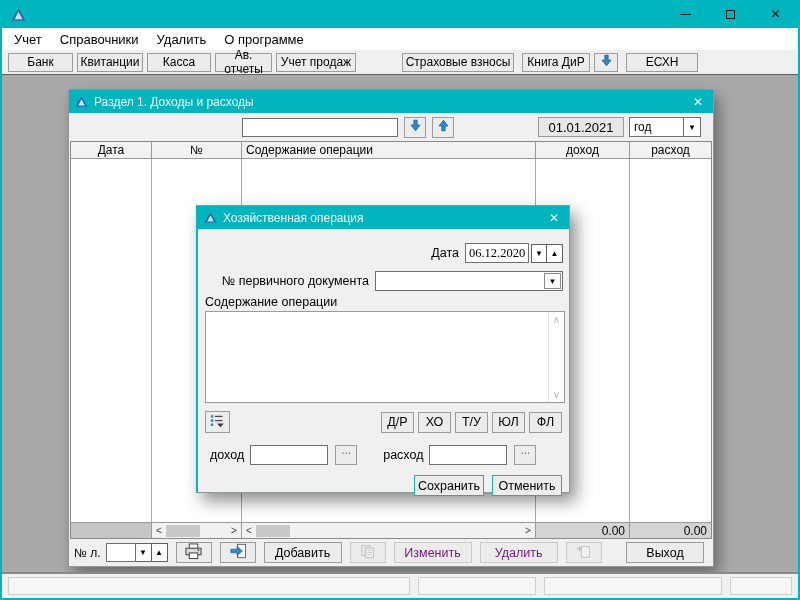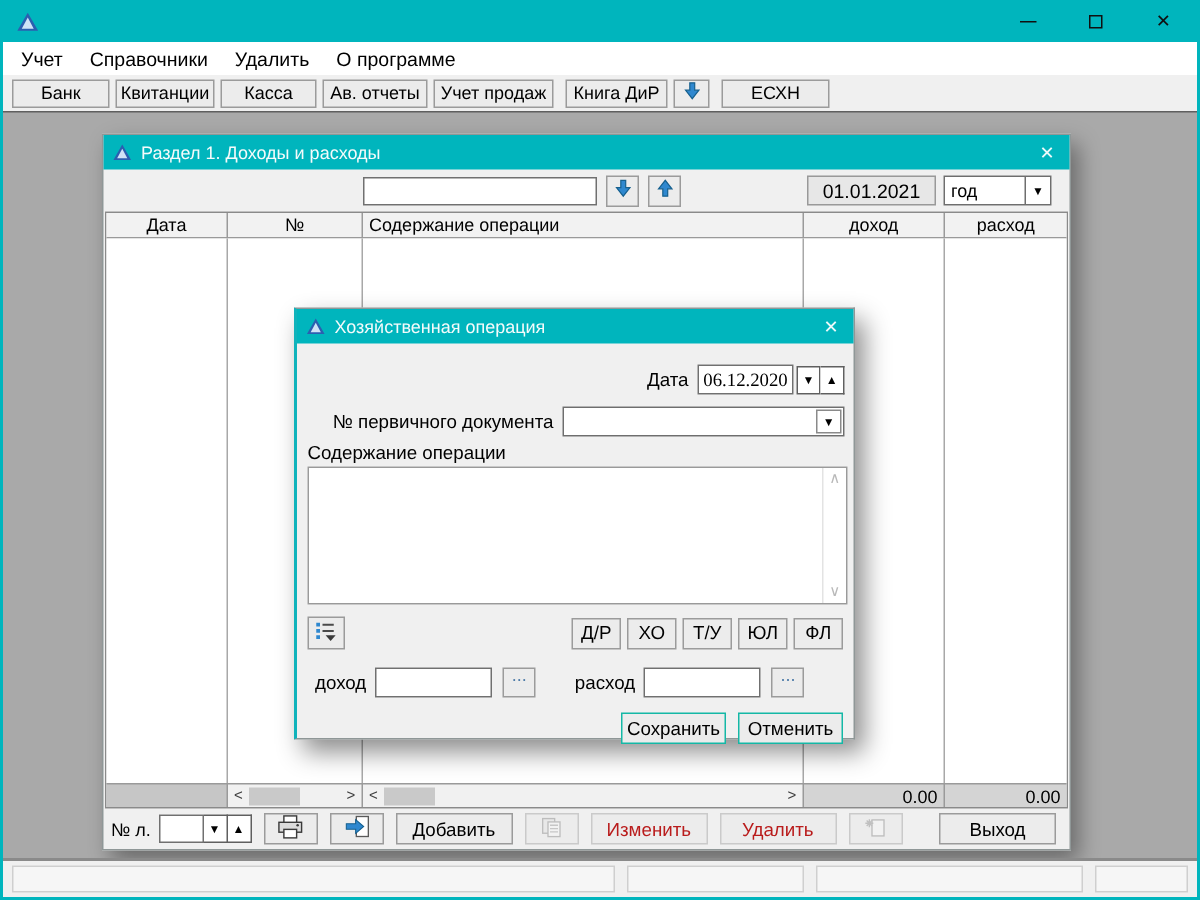--- a/index.html
+++ b/index.html
@@ -74,21 +74,21 @@
   
   .cw-footer { height:27px; display:flex; align-items:center; padding:0 5px; flex:0 0 auto; }
   .cw-footer .lbl { font-size:12px; margin-right:5px; }
   .page-input { width:30px; height:19px; font-size:12px; font-family:inherit; }
   .spin-btn { width:16px; height:19px; background:#fff; border:1px solid #5f5f5f; border-left:none;
         display:flex; align-items:center; justify-content:center; font-size:8px; }
   .fbtn { height:21px; background:#ececec; border:1px solid #9b9b9b; font-size:12.5px;
         display:flex; align-items:center; justify-content:center; font-family:inherit; }
   .fbtn.ico { width:36px; margin-left:8px; }
   .fbtn.txt { width:78px; margin-left:8px; }
-  .fbtn:disabled, .fbtn.disabled { color:#b91c1c; border-color:#cacaca; background:#ececec; }
+  .fbtn:disabled, .fbtn.disabled { color:#701a75; border-color:#cacaca; background:#ececec; }
   .exit-wrap { margin-left:auto; margin-right:4px; }
   
   .dialog {
     position:absolute; left:194px; top:130px; width:374px; height:288px; z-index:10;
     background:#f0f0f0; border:1px solid #8f9797; border-left:2px solid #10b3bb;
     box-shadow:6px 8px 16px rgba(0,0,0,.45); display:flex; flex-direction:column;
   }
   .dlg-body { flex:1; position:relative; font-size:12.5px; }
   .row { position:absolute; display:flex; align-items:center; }
   .r-date { top:14px; left:0; right:6px; justify-content:flex-end; }
@@ -152,22 +152,23 @@
     <span class="menu-item">Учет</span>
     <span class="menu-item">Справочники</span>
     <span class="menu-item">Удалить</span>
     <span class="menu-item">О программе</span>
   </div>
 
   <div class="toolbar">
     <button class="tbtn" style="width:65px">Банк</button>
     <button class="tbtn" style="width:66px">Квитанции</button>
     <button class="tbtn" style="width:64px">Касса</button>
-    <button class="tbtn" style="width:70px">Ав. отчеты</button>
+    <button class="tbtn" style="width:57px">Ав. отчеты</button>
     <button class="tbtn" style="width:80px">Учет продаж</button>
+    <button class="tbtn" style="width:112px; margin-left:42px">Страховые взносы</button>
     <button class="tbtn" style="width:68px; margin-left:4px">Книга ДиР</button>
     <button class="tbtn icon-only">
       <span>
         <svg width="13" height="13" viewBox="0 0 16 16">
             <path d="M6 1.5h4v6h3.5L8 14.5 2.5 7.5H6z" fill="#2f88cf" stroke="#17618f" stroke-width="1"></path>
           </svg>
       </span>
     </button>
     <button class="tbtn" style="width:72px; margin-left:4px">ЕСХН</button>
   </div>

